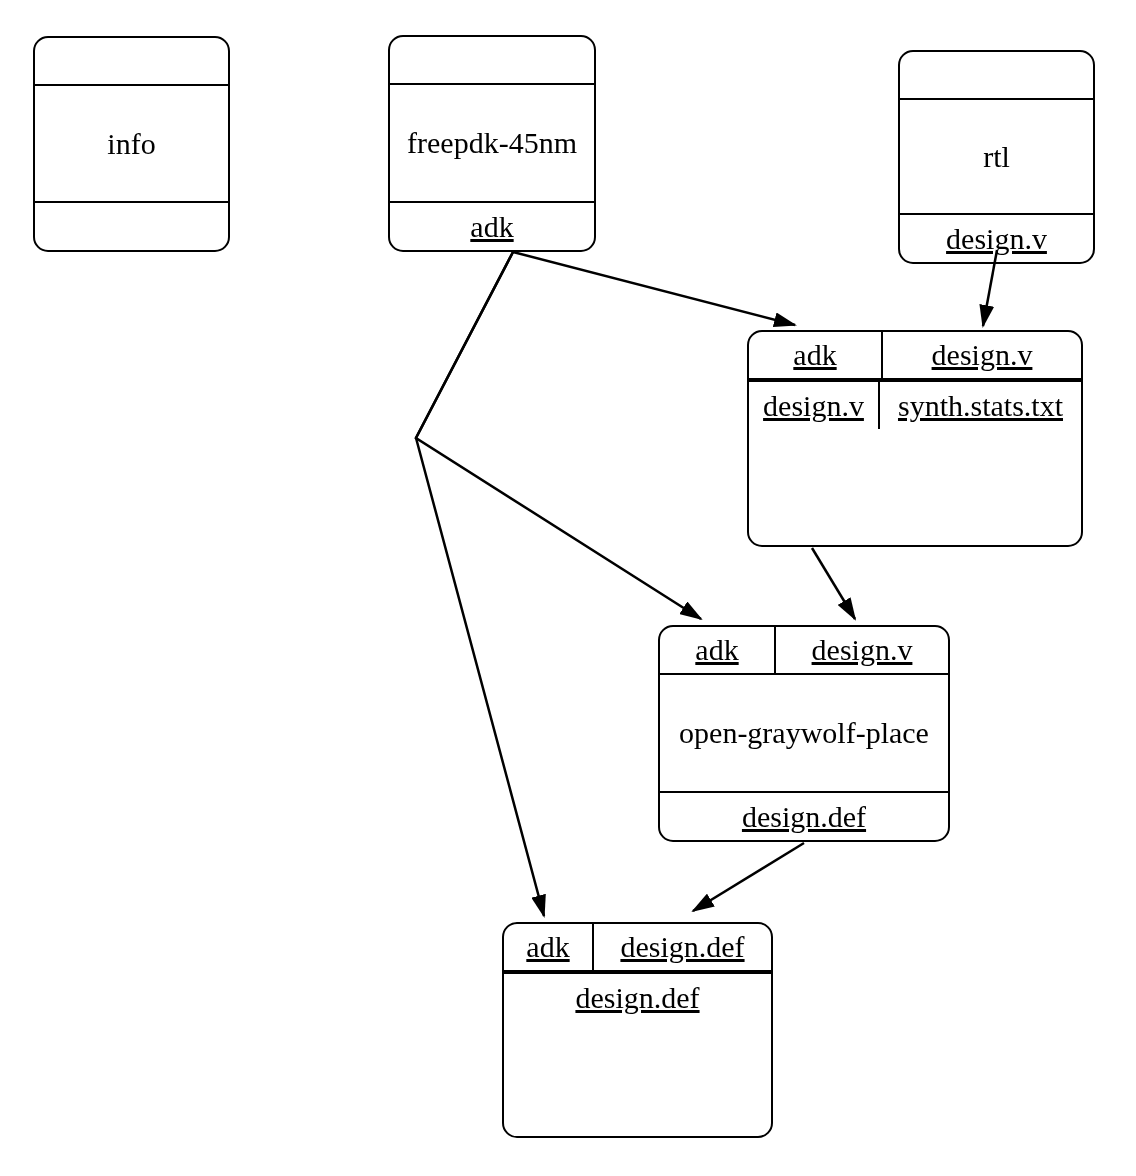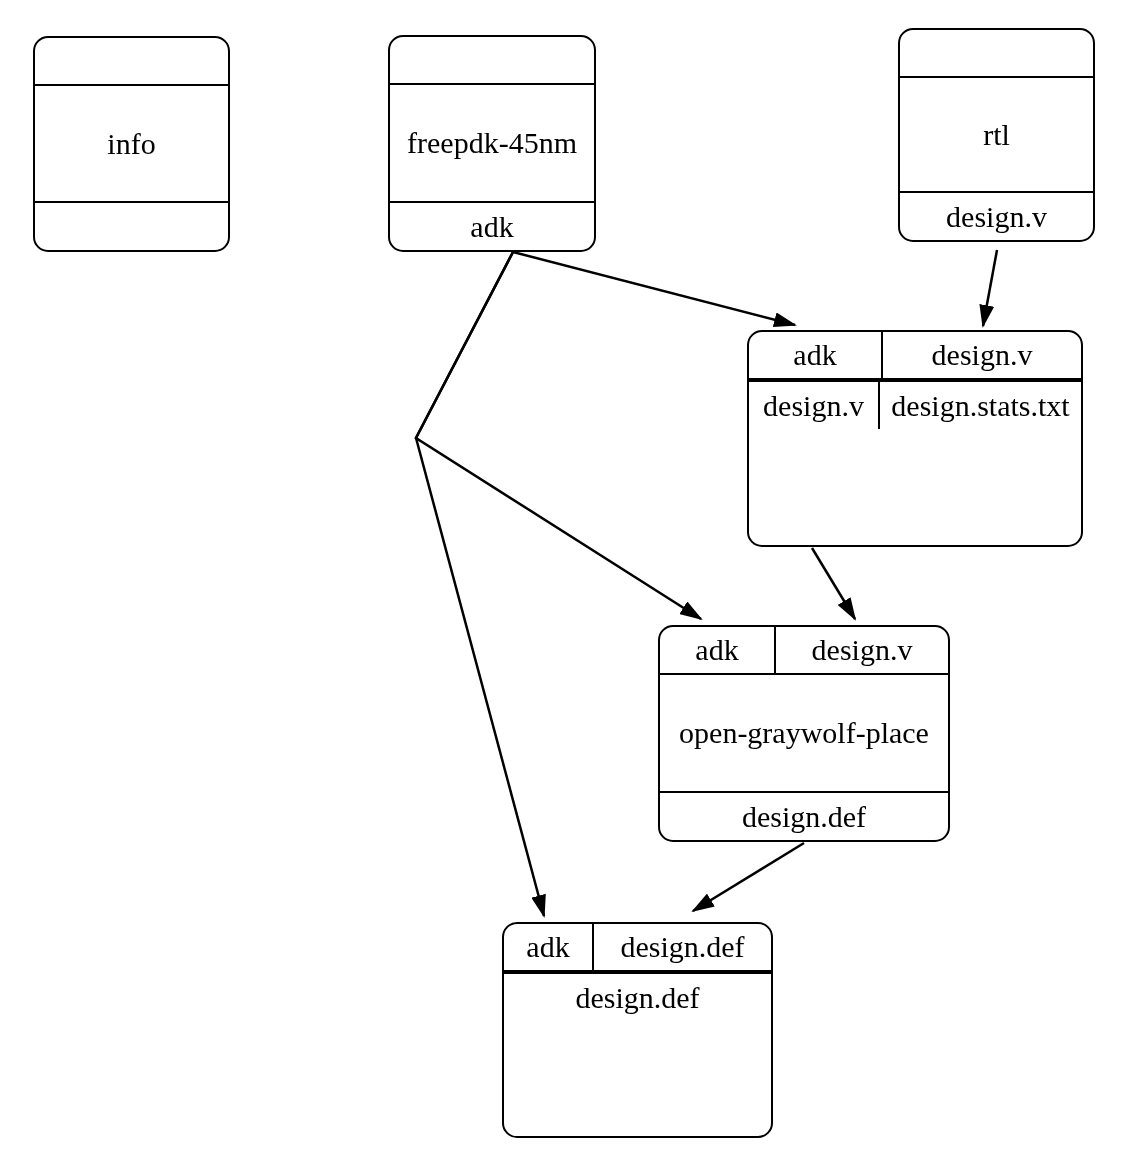--- a/index.html
+++ b/index.html
@@ -40,20 +40,21 @@
   .ports.bottom {
     height: 47px;
     border-top: 2.5px solid #000000;
   }
   .port {
     flex: 1 1 auto;
     display: flex;
     align-items: center;
     justify-content: center;
     white-space: nowrap;
+    text-decoration: underline;
   }
   .port + .port {
     border-left: 2.5px solid #000000;
   }
   .body {
     flex: 1 1 auto;
     display: flex;
     align-items: center;
     justify-content: center;
     white-space: nowrap;
@@ -82,36 +83,36 @@
   </div>
 
   <div class="node" style="left:388px; top:35px; width:208px; height:217px;">
     <div class="ports top"></div>
     <div class="body">freepdk-45nm</div>
     <div class="ports bottom">
       <div class="port">adk</div>
     </div>
   </div>
 
-  <div class="node" style="left:898px; top:28px; width:197px; height:214px;gap:31px;">
+  <div class="node" style="left:898px; top:50px; width:197px; height:214px;gap:31px;">
     <div class="ports top"></div>
     <div class="body">rtl</div>
     <div class="ports bottom">
       <div class="port">design.v</div>
     </div>
   </div>
 
   <div class="node" style="left:747px; top:330px; width:336px; height:217px;">
     <div class="ports top">
       <div class="port" style="flex:0 0 132px;">adk</div>
       <div class="port">design.v</div>
     </div>
     <div class="ports bottom">
       <div class="port" style="flex:0 0 129px;">design.v</div>
-      <div class="port">design.stats.txt</div>
+      <div class="port">synth.stats.txt</div>
     </div>
   </div>
 
   <div class="node" style="left:658px; top:625px; width:292px; height:217px;">
     <div class="ports top">
       <div class="port" style="flex:0 0 114px;">adk</div>
       <div class="port">design.v</div>
     </div>
     <div class="body">open-graywolf-place</div>
     <div class="ports bottom">

